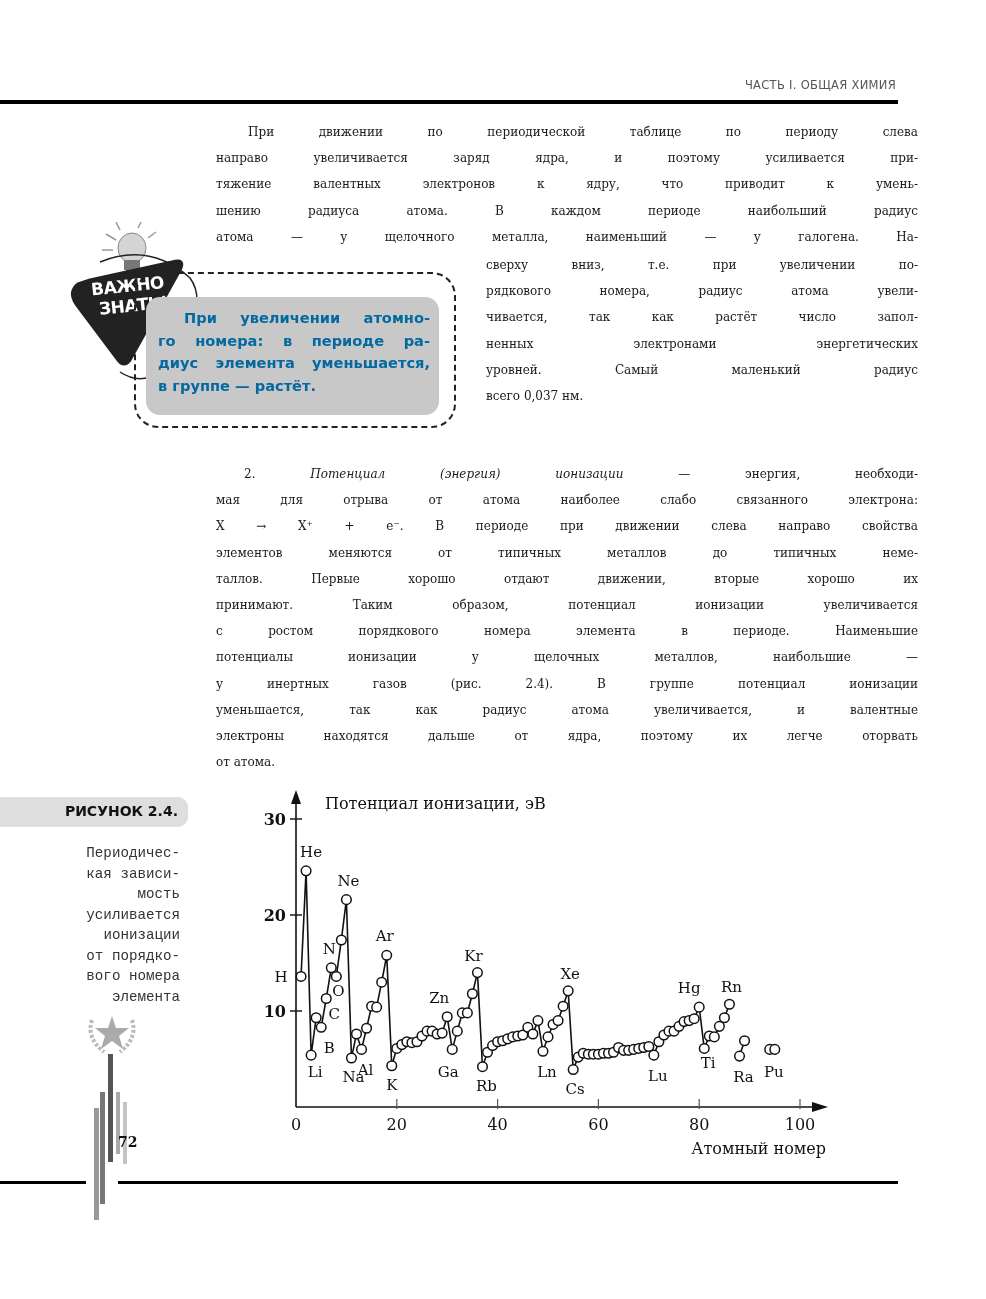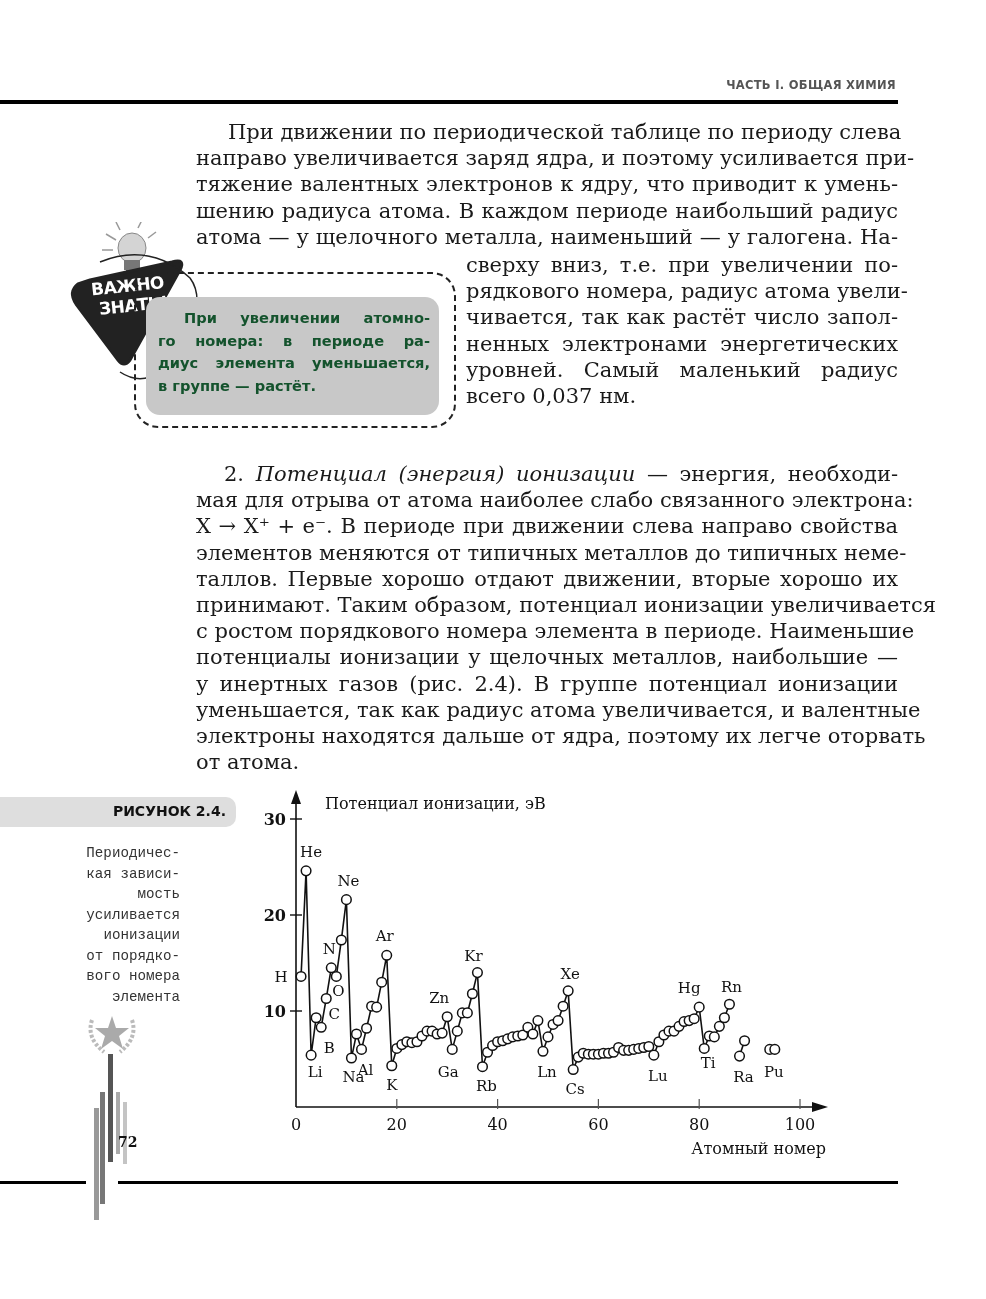--- a/index.html
+++ b/index.html
@@ -1,27 +1,27 @@
 <!DOCTYPE html>
 <html><head>
 <meta charset="utf-8">
 <style>
   html, body { margin:0; padding:0; background:#ffffff; }
   body { width:986px; height:1299px; position:relative; overflow:hidden; color:#1a1a1a; }
-  .running-head { position:absolute; top:78px; right:90px; font-family:"DejaVu Sans", sans-serif; font-size:11.5px; font-weight:bold; color:#555; letter-spacing:0.3px; }
+  .running-head { position:absolute; top:78px; right:90px; font-family:"DejaVu Sans", sans-serif; font-size:11.5px; font-weight:normal; color:#555; letter-spacing:0.3px; }
   .top-rule { position:absolute; top:100px; left:0; width:898px; height:4px; background:#000; }
-  .body-text { position:absolute; font-family:"DejaVu Serif", serif; font-size:21px; line-height:26.2px; color:#1a1a1a; text-align:justify; }
+  .body-text { position:absolute; font-family:"DejaVu Serif", serif; font-size:12px; line-height:26.2px; color:#1a1a1a; text-align:justify;margin-left:20px; }
   .line { display:block; text-align:justify; text-align-last:justify; white-space:nowrap; }
   .line.last { text-align-last:left; }
   .indent { padding-left:32px; }
   .callout-inner { position:absolute; left:146px; top:297px; width:293px; height:118px; background:#c8c8c8; border-radius:14px; }
-  .callout-text { position:absolute; left:146px; top:307px; width:285px; font-family:"DejaVu Sans", sans-serif; font-weight:bold; font-size:14.6px; line-height:22.5px; color:#14532d; }
+  .callout-text { position:absolute; left:146px; top:307px; width:285px; font-family:"DejaVu Sans", sans-serif; font-weight:bold; font-size:14.6px; line-height:22.5px; color:#0369a1; }
   .callout-text .line { text-align:justify; text-align-last:justify; }
   .callout-text .line.last { text-align-last:left; }
-  .fig-label { position:absolute; left:0; top:797px; width:188px; height:30px; background:#dedede; border-radius:0 10px 10px 0;padding-left:48px; }
+  .fig-label { position:absolute; left:0; top:797px; width:188px; height:30px; background:#dedede; border-radius:0 10px 10px 0; }
   .fig-label span { position:absolute; right:10px; top:6px; font-family:"DejaVu Sans", sans-serif; font-weight:bold; font-size:14px; color:#111; }
   .fig-caption { position:absolute; right:806px; top:843px; width:130px; font-family:Liberation Mono, monospace; font-size:14.2px; line-height:20.5px; color:#333; text-align:right; }
   .bottom-rule-left { position:absolute; top:1181px; left:0; width:86px; height:3px; background:#000; }
   .bottom-rule-right { position:absolute; top:1181px; left:118px; width:780px; height:3px; background:#000; }
   .page-num { position:absolute; left:118px; top:1134px; font-family:"DejaVu Serif", serif; font-size:14px; font-weight:bold; color:#111; }
   .chart { position:absolute; left:255px; top:785px; }
   .chart text { font-family:"DejaVu Serif", serif; }
 </style>
 </head>
 <body>

